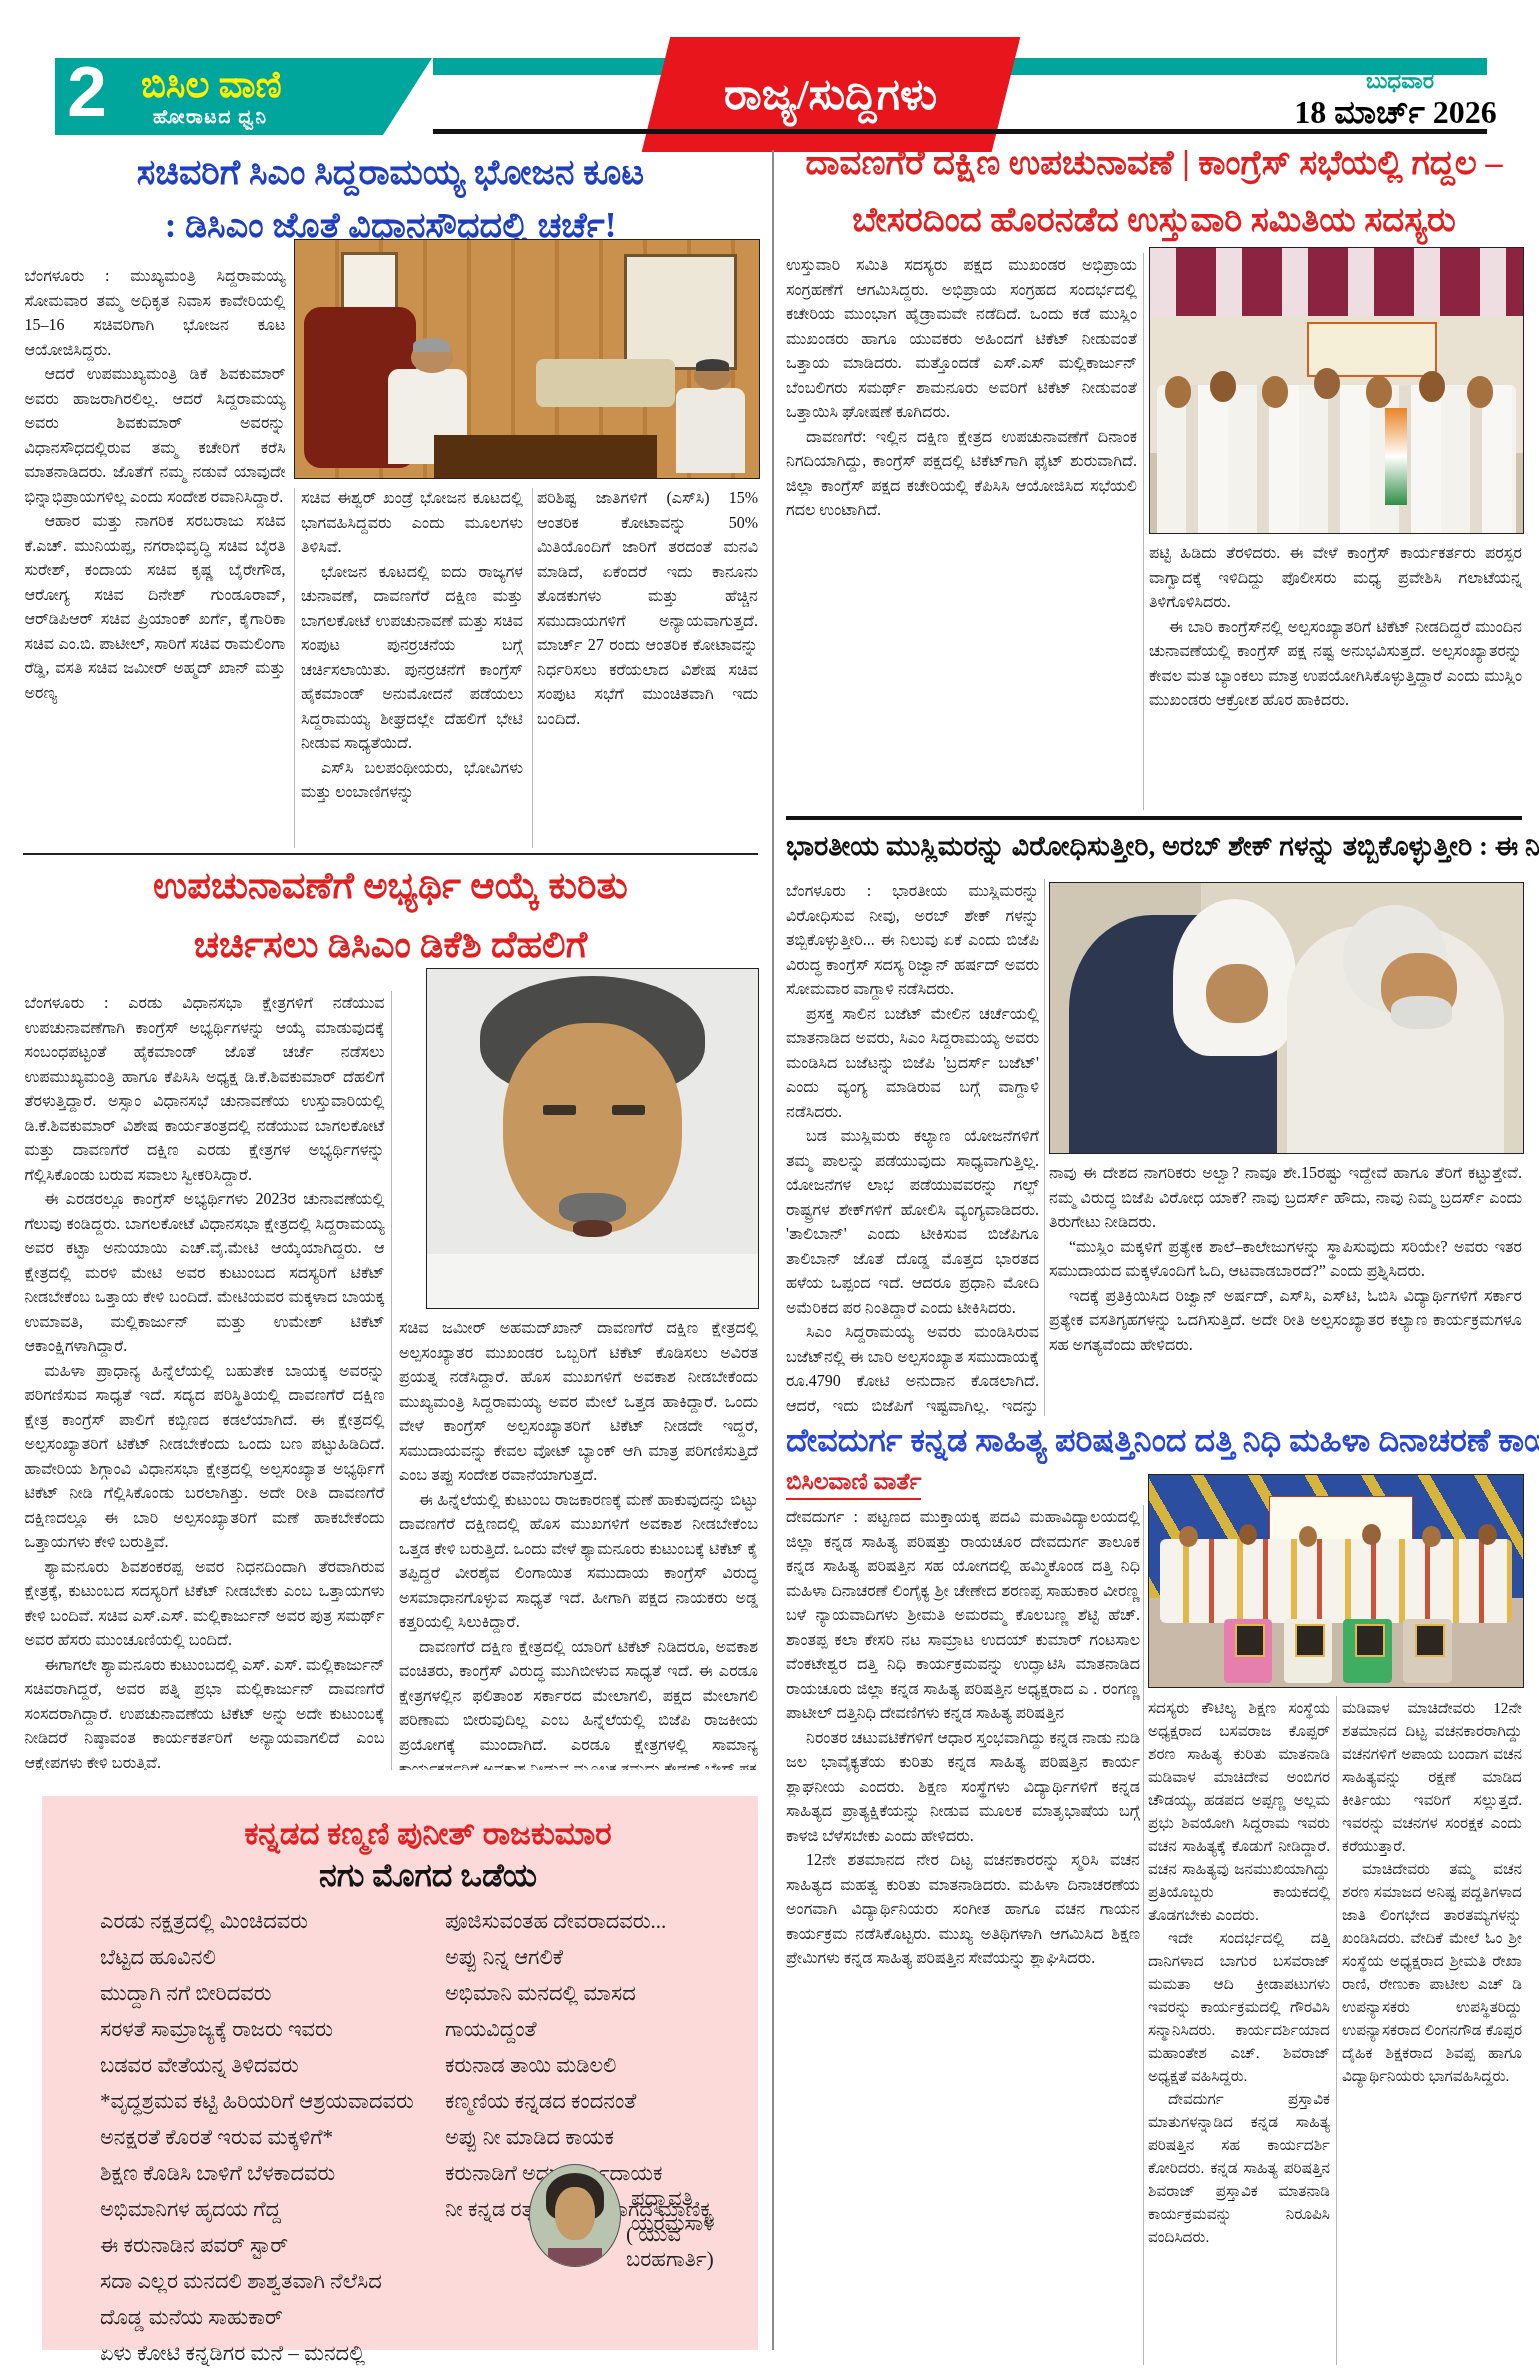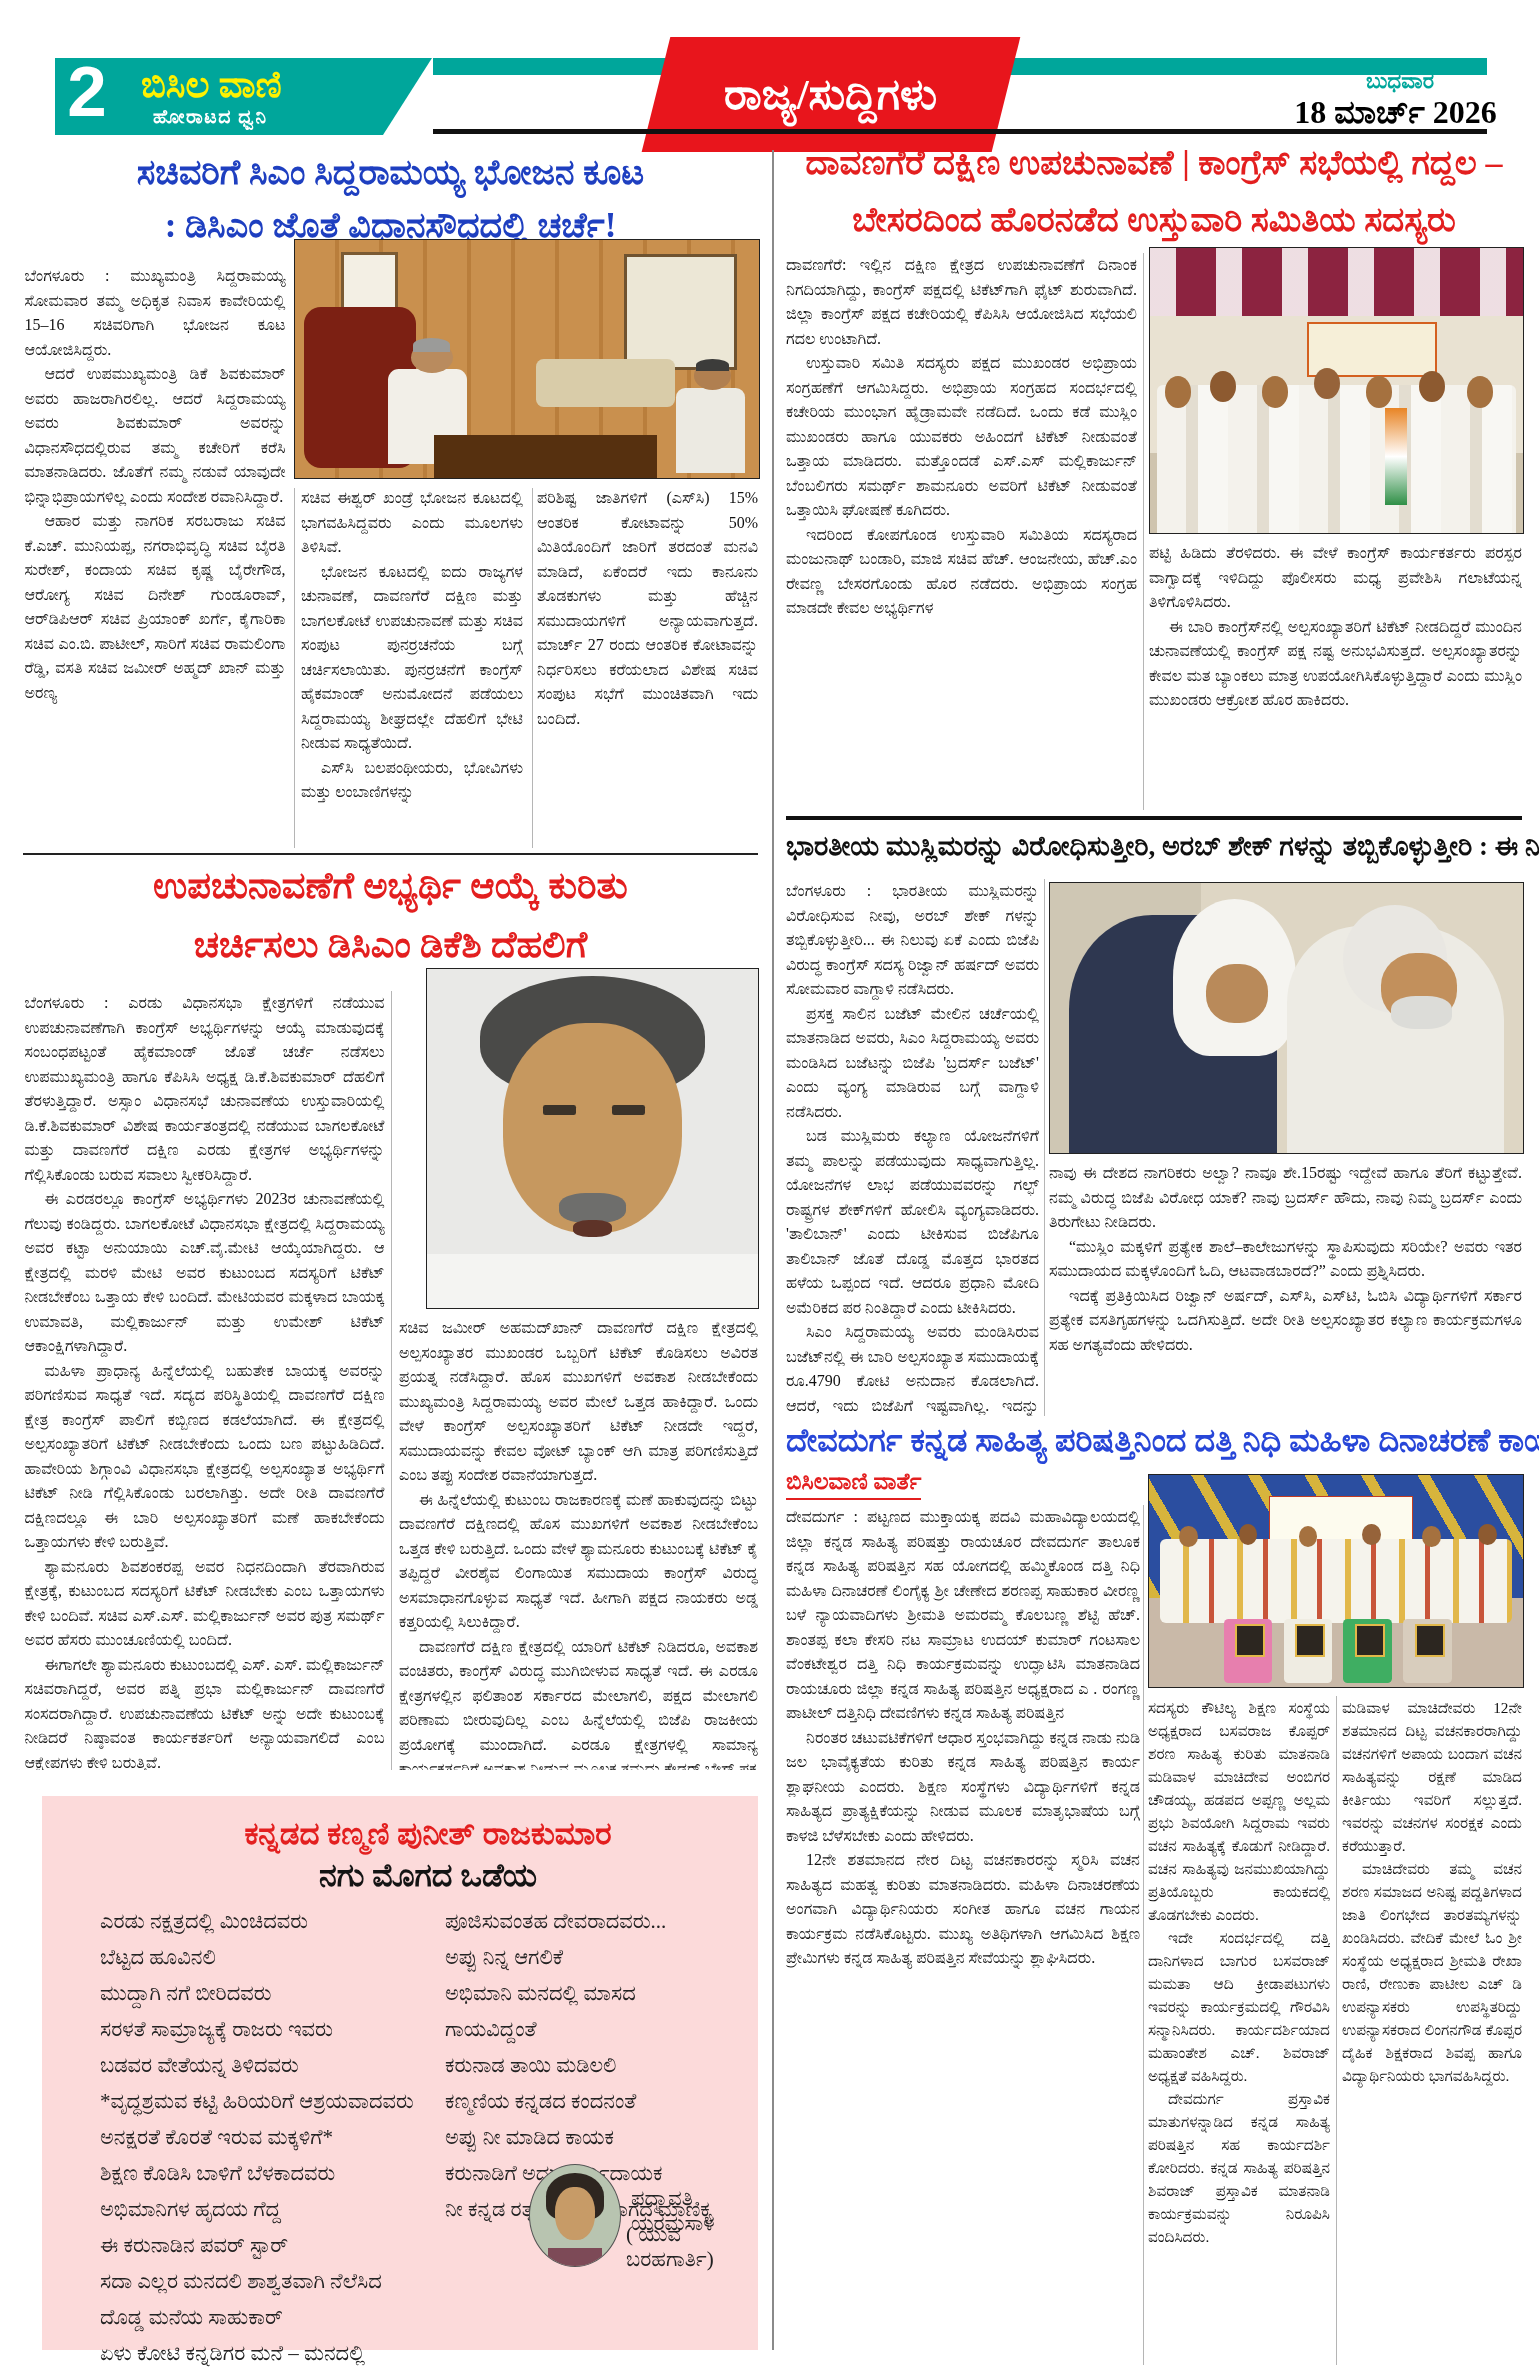--- a/index.html
+++ b/index.html
@@ -170,23 +170,22 @@
       <div class="ph-el" style="left:20%;bottom:0;width:60%;height:18%;background:#7d4a57;"></div>
     </div>
     <div class="abs poem-author" style="left:589px;top:390px;width:127px;">ಪದ್ಮಾವತಿ ಯರಮಸಾಳ</div>
     <div class="abs poem-author" style="left:584px;top:426px;width:130px;">( ಯುವ ಬರಹಗಾರ್ತಿ)</div>
   </div>
 
   <div class="abs hl hl-red" style="left:786px;top:144px;width:736px;font-size:34px;">ದಾವಣಗೆರೆ ದಕ್ಷಿಣ ಉಪಚುನಾವಣೆ | ಕಾಂಗ್ರೆಸ್ ಸಭೆಯಲ್ಲಿ ಗದ್ದಲ –</div>
   <div class="abs hl hl-red" style="left:786px;top:201px;width:736px;font-size:34px;">ಬೇಸರದಿಂದ ಹೊರನಡೆದ ಉಸ್ತುವಾರಿ ಸಮಿತಿಯ ಸದಸ್ಯರು</div>
 
   <div class="abs bodycol" style="left:786px;top:253px;width:351px;height:557px;">
+      <p>ಉಸ್ತುವಾರಿ ಸಮಿತಿ ಸದಸ್ಯರು ಪಕ್ಷದ ಮುಖಂಡರ ಅಭಿಪ್ರಾಯ ಸಂಗ್ರಹಣೆಗೆ ಆಗಮಿಸಿದ್ದರು. ಅಭಿಪ್ರಾಯ ಸಂಗ್ರಹದ ಸಂದರ್ಭದಲ್ಲಿ ಕಚೇರಿಯ ಮುಂಭಾಗ ಹೈಡ್ರಾಮವೇ ನಡೆದಿದೆ. ಒಂದು ಕಡೆ ಮುಸ್ಲಿಂ ಮುಖಂಡರು ಹಾಗೂ ಯುವಕರು ಅಹಿಂದಗೆ ಟಿಕೆಟ್ ನೀಡುವಂತೆ ಒತ್ತಾಯ ಮಾಡಿದರು. ಮತ್ತೊಂದಡೆ ಎಸ್.ಎಸ್ ಮಲ್ಲಿಕಾರ್ಜುನ್ ಬೆಂಬಲಿಗರು ಸಮರ್ಥ್ ಶಾಮನೂರು ಅವರಿಗೆ ಟಿಕೆಟ್ ನೀಡುವಂತೆ ಒತ್ತಾಯಿಸಿ ಘೋಷಣೆ ಕೂಗಿದರು.</p>
       <p>ದಾವಣಗೆರೆ: ಇಲ್ಲಿನ ದಕ್ಷಿಣ ಕ್ಷೇತ್ರದ ಉಪಚುನಾವಣೆಗೆ ದಿನಾಂಕ ನಿಗದಿಯಾಗಿದ್ದು, ಕಾಂಗ್ರೆಸ್ ಪಕ್ಷದಲ್ಲಿ ಟಿಕೆಟ್‌ಗಾಗಿ ಫೈಟ್ ಶುರುವಾಗಿದೆ. ಜಿಲ್ಲಾ ಕಾಂಗ್ರೆಸ್ ಪಕ್ಷದ ಕಚೇರಿಯಲ್ಲಿ ಕೆಪಿಸಿಸಿ ಆಯೋಜಿಸಿದ ಸಭೆಯಲಿ ಗದಲ ಉಂಟಾಗಿದೆ.</p>
-      <p>ಉಸ್ತುವಾರಿ ಸಮಿತಿ ಸದಸ್ಯರು ಪಕ್ಷದ ಮುಖಂಡರ ಅಭಿಪ್ರಾಯ ಸಂಗ್ರಹಣೆಗೆ ಆಗಮಿಸಿದ್ದರು. ಅಭಿಪ್ರಾಯ ಸಂಗ್ರಹದ ಸಂದರ್ಭದಲ್ಲಿ ಕಚೇರಿಯ ಮುಂಭಾಗ ಹೈಡ್ರಾಮವೇ ನಡೆದಿದೆ. ಒಂದು ಕಡೆ ಮುಸ್ಲಿಂ ಮುಖಂಡರು ಹಾಗೂ ಯುವಕರು ಅಹಿಂದಗೆ ಟಿಕೆಟ್ ನೀಡುವಂತೆ ಒತ್ತಾಯ ಮಾಡಿದರು. ಮತ್ತೊಂದಡೆ ಎಸ್.ಎಸ್ ಮಲ್ಲಿಕಾರ್ಜುನ್ ಬೆಂಬಲಿಗರು ಸಮರ್ಥ್ ಶಾಮನೂರು ಅವರಿಗೆ ಟಿಕೆಟ್ ನೀಡುವಂತೆ ಒತ್ತಾಯಿಸಿ ಘೋಷಣೆ ಕೂಗಿದರು.</p>
-      <p>ಇದರಿಂದ ಕೋಪಗೊಂಡ ಉಸ್ತುವಾರಿ ಸಮಿತಿಯ ಸದಸ್ಯರಾದ ಮಂಜುನಾಥ್ ಬಂಡಾರಿ, ಮಾಜಿ ಸಚಿವ ಹೆಚ್. ಆಂಜನೇಯ, ಹೆಚ್.ಎಂ ರೇವಣ್ಣ ಬೇಸರಗೊಂಡು ಹೊರ ನಡೆದರು. ಅಭಿಪ್ರಾಯ ಸಂಗ್ರಹ ಮಾಡದೇ ಕೇವಲ ಅಭ್ಯರ್ಥಿಗಳ</p>
     </div>
   <div class="abs coldiv" style="left:1143px;top:253px;height:557px;"></div>
 
   <div class="photo" style="left:1149px;top:247px;width:373px;height:285px;background:linear-gradient(#8c2340 0 24%, #e9e2d2 24% 72%, #cfc4ae 72% 100%);">
     <div class="ph-el" style="left:0;top:0;width:100%;height:24%;background:repeating-linear-gradient(90deg,rgba(255,255,255,.85) 0 26px,rgba(255,255,255,0) 26px 66px);"></div>
     <div class="ph-el" style="left:42%;top:26%;width:34%;height:18%;background:#f6efd8;border:2.3px solid #d4601f;"></div>
     <div class="ph-el" style="left:2%;bottom:0;width:96%;height:52%;background:repeating-linear-gradient(90deg,#f4f2ec 0 29px,#e3ddd0 29px 41px,#f8f7f3 41px 71px);border-radius:6.1px 6.1px 0 0;"></div>
     <div class="ph-el" style="left:4%;bottom:44%;width:7%;height:11%;background:#a5713f;border-radius:50%;"></div>
     <div class="ph-el" style="left:16%;bottom:46%;width:7%;height:11%;background:#8d5a30;border-radius:50%;"></div>
     <div class="ph-el" style="left:30%;bottom:44%;width:7%;height:11%;background:#a5713f;border-radius:50%;"></div>

